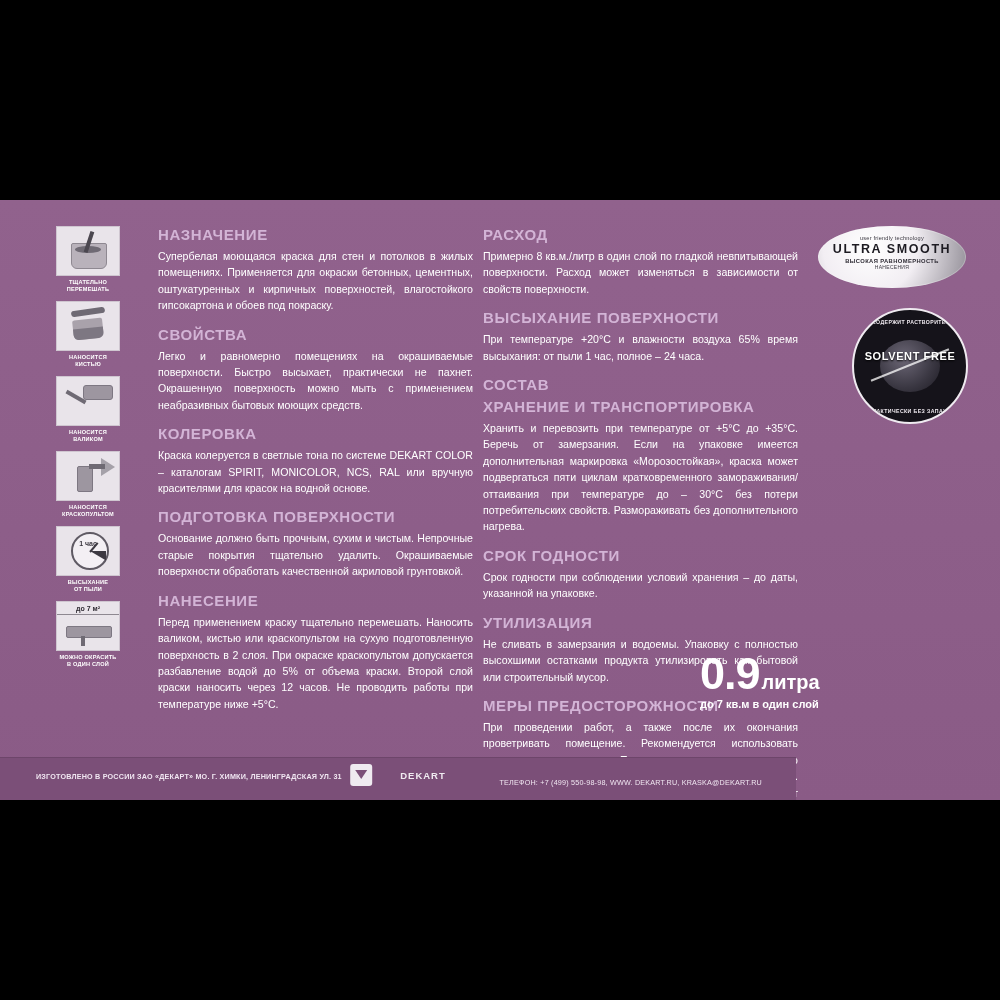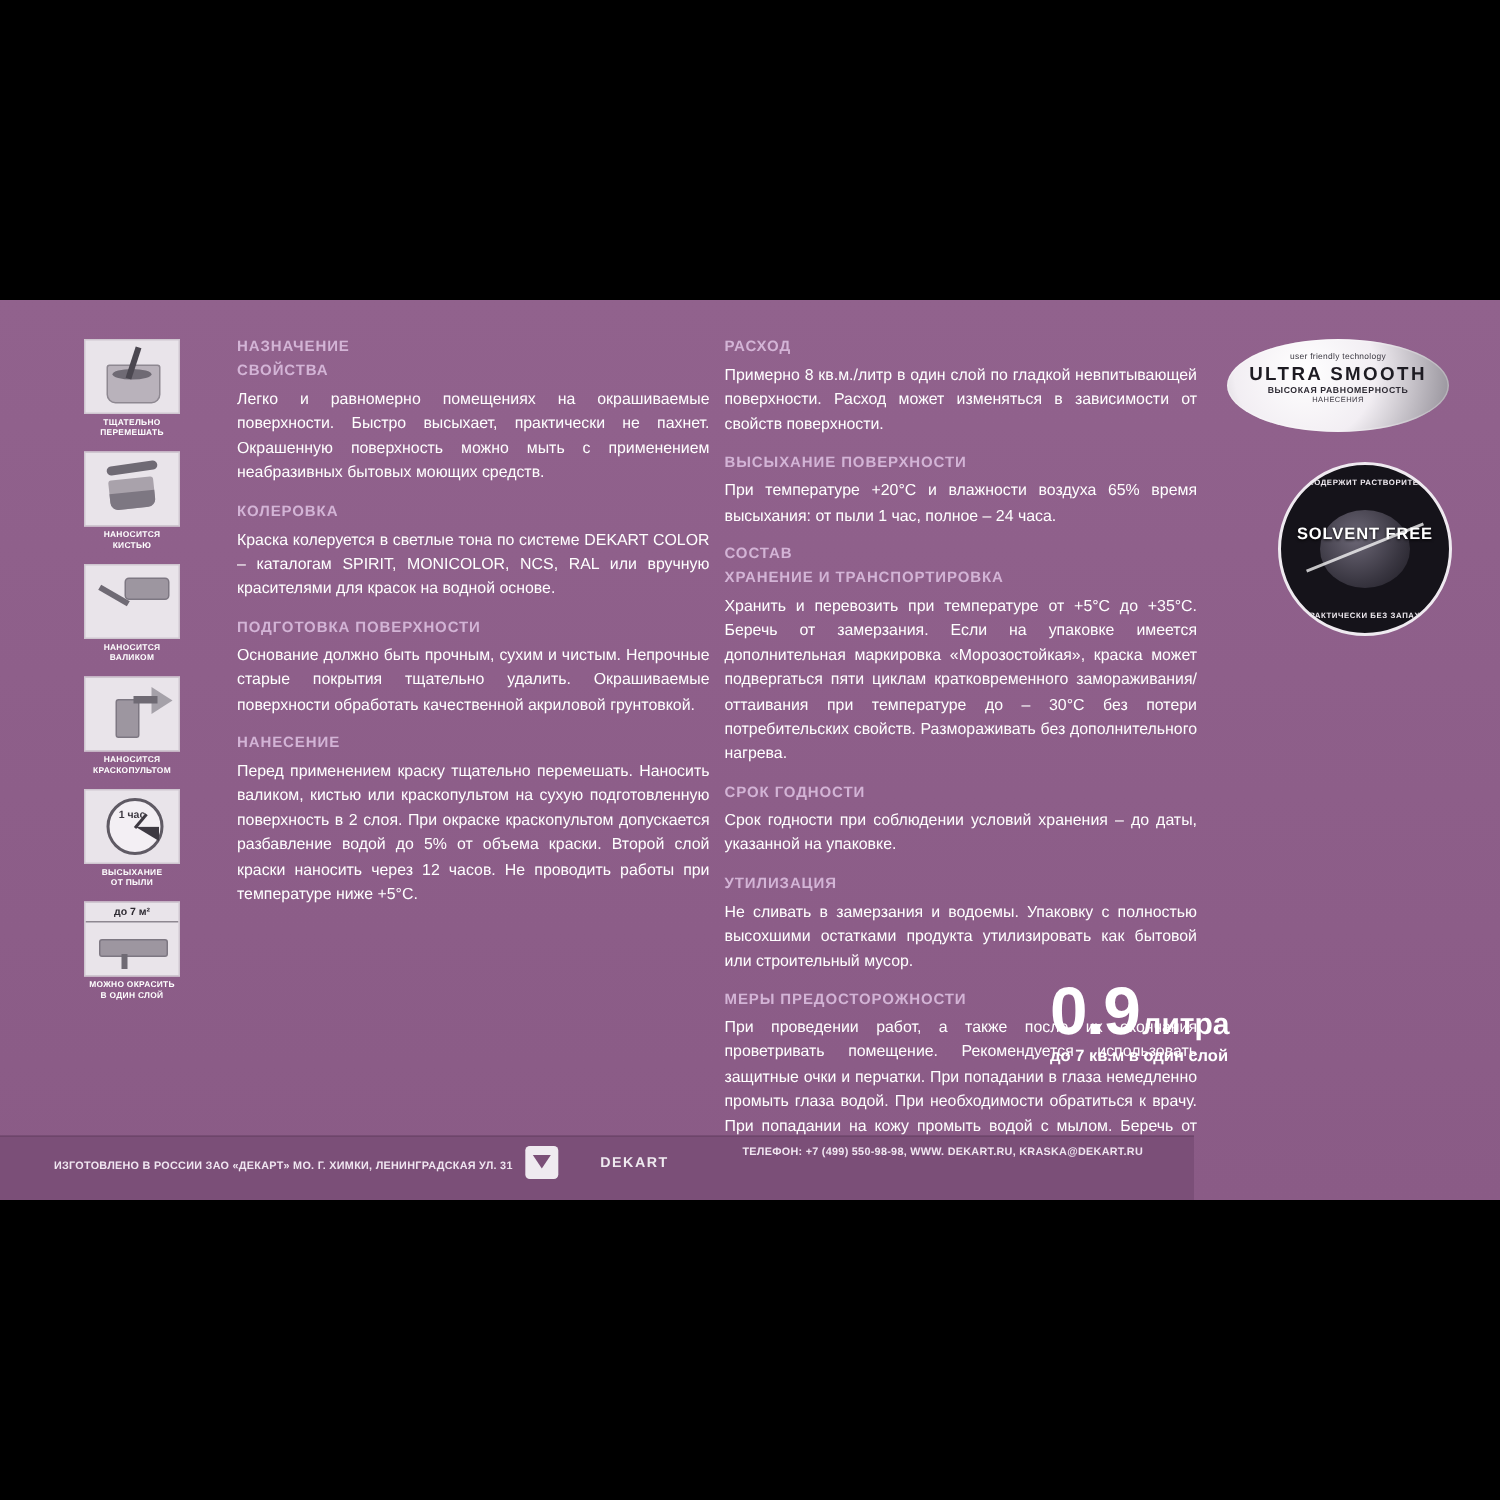--- a/index.html
+++ b/index.html
@@ -138,21 +138,21 @@
     background: #6f6a74;
   }
   
   .col {
     position: absolute;
     top: 26px;
   }
   #col1 { left: 158px; width: 315px; }
   #col2 { left: 483px; width: 315px; }
   .sec-title {
-    font-size: 10px;
+    font-size: 15px;
     font-weight: bold;
     letter-spacing: 0.6px;
     color: #d3b4d6;
     margin: 0 0 5px 0;
     text-transform: uppercase;
   }
   .sec-body {
     font-size: 10.6px;
     line-height: 16.4px;
     color: #ffffff;
@@ -227,22 +227,22 @@
     position: absolute; left: 0; bottom: 0; width: 796px; height: 42px;
     background: #7b4f78;
     border-top: 1px solid #6d456a;
   }
   #footer .left {
     position: absolute; left: 36px; top: 14px;
     font-size: 7.2px; font-weight: bold; letter-spacing: 0.2px; color: #f0e6f1;
     text-transform: uppercase;
   }
   #footer .right {
-    position: absolute; right: 34px; top: 5px;
-    font-size: 7.2px; font-weight: bold; letter-spacing: 0.2px; color: #f0e6f1;
+    position: absolute; right: 34px; top: 20px;
+    font-size: 7.2px; font-weight: normal; letter-spacing: 0.2px; color: #f0e6f1;
     text-transform: uppercase;
   }
   #footer .brand {
     position: absolute; left: 50%; transform: translateX(-50%); top: 6px;
     display: flex; align-items: center; gap: 4px;
   }
   #footer .brand .mark {
     width: 22px; height: 22px; background: #efeaf0; border-radius: 3px;
     position: relative;
   }
@@ -314,20 +314,21 @@
           <div class="area-top">до 7 м²</div>
           <div class="area-roller"></div>
         </div>
         <div class="icon-cap">МОЖНО ОКРАСИТЬ<br>В ОДИН СЛОЙ</div>
       </div>
 
     </div>
 
     <div class="col" id="col1">
       <div class="sec-title">НАЗНАЧЕНИЕ</div>
+      <p class="sec-body">Супербелая моющаяся краска для стен и потолков в жилых помещениях. Применяется для окраски бетонных, цементных, оштукатуренных и кирпичных поверхностей, влагостойкого гипсокартона и обоев под покраску.</p>
 
       <div class="sec-title">СВОЙСТВА</div>
       <p class="sec-body">Легко и равномерно помещениях на окрашиваемые поверхности. Быстро высыхает, практически не пахнет. Окрашенную поверхность можно мыть с применением неабразивных бытовых моющих средств.</p>
 
       <div class="sec-title">КОЛЕРОВКА</div>
       <p class="sec-body">Краска колеруется в светлые тона по системе DEKART COLOR – каталогам SPIRIT, MONICOLOR, NCS, RAL или вручную красителями для красок на водной основе.</p>
 
       <div class="sec-title">ПОДГОТОВКА ПОВЕРХНОСТИ</div>
       <p class="sec-body">Основание должно быть прочным, сухим и чистым. Непрочные старые покрытия тщательно удалить. Окрашиваемые поверхности обработать качественной акриловой грунтовкой.</p>
 

